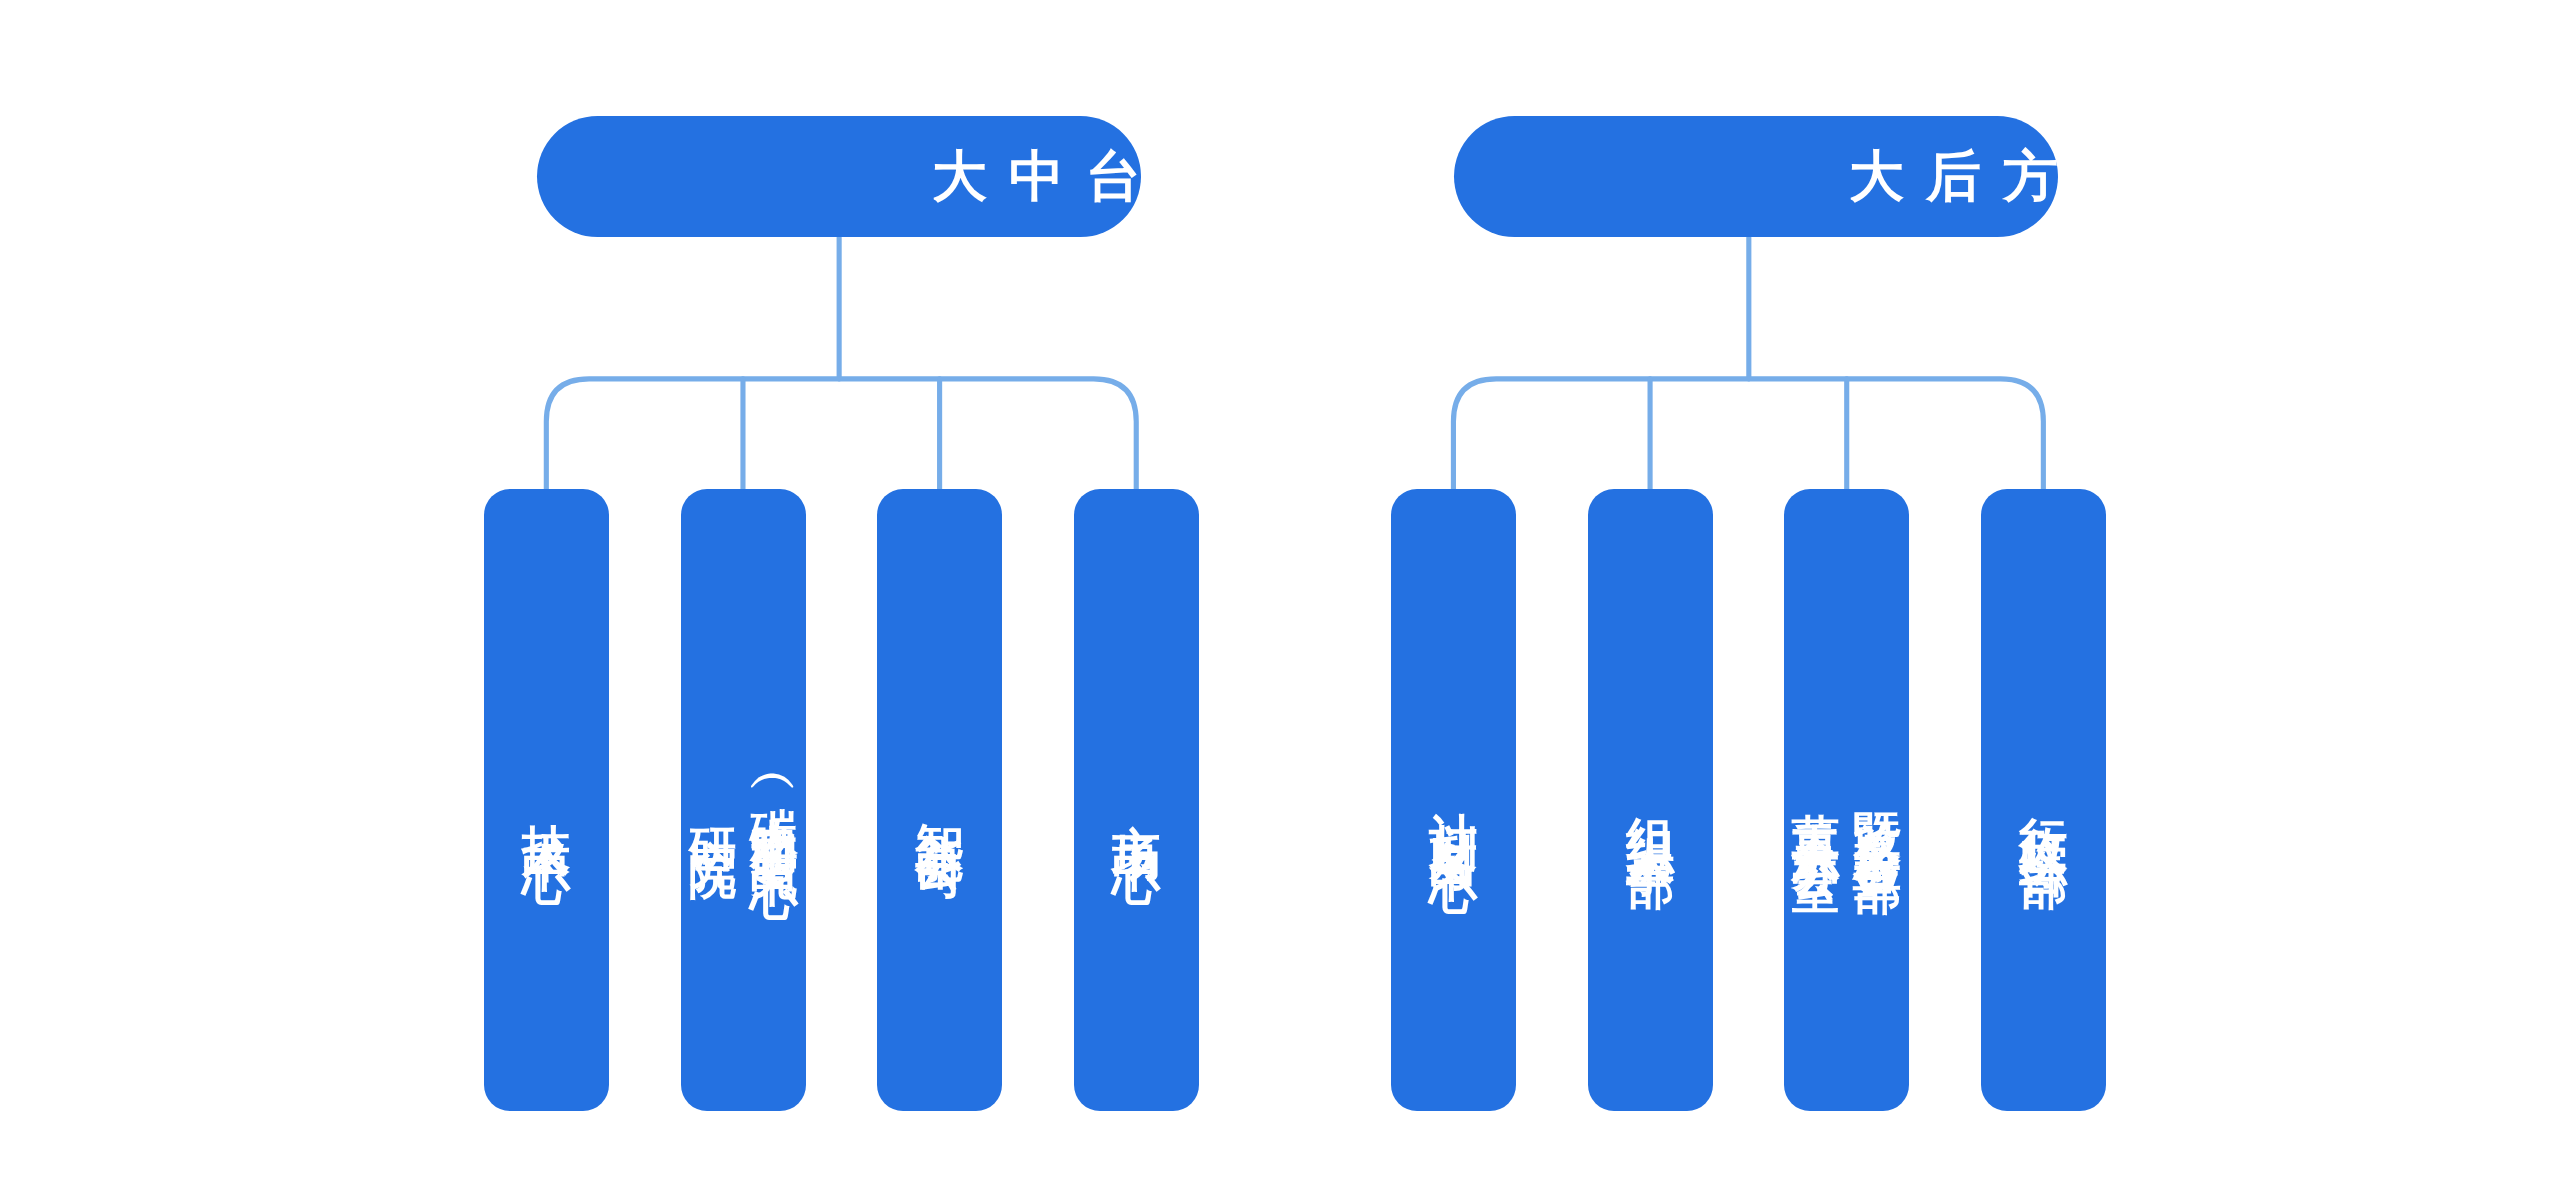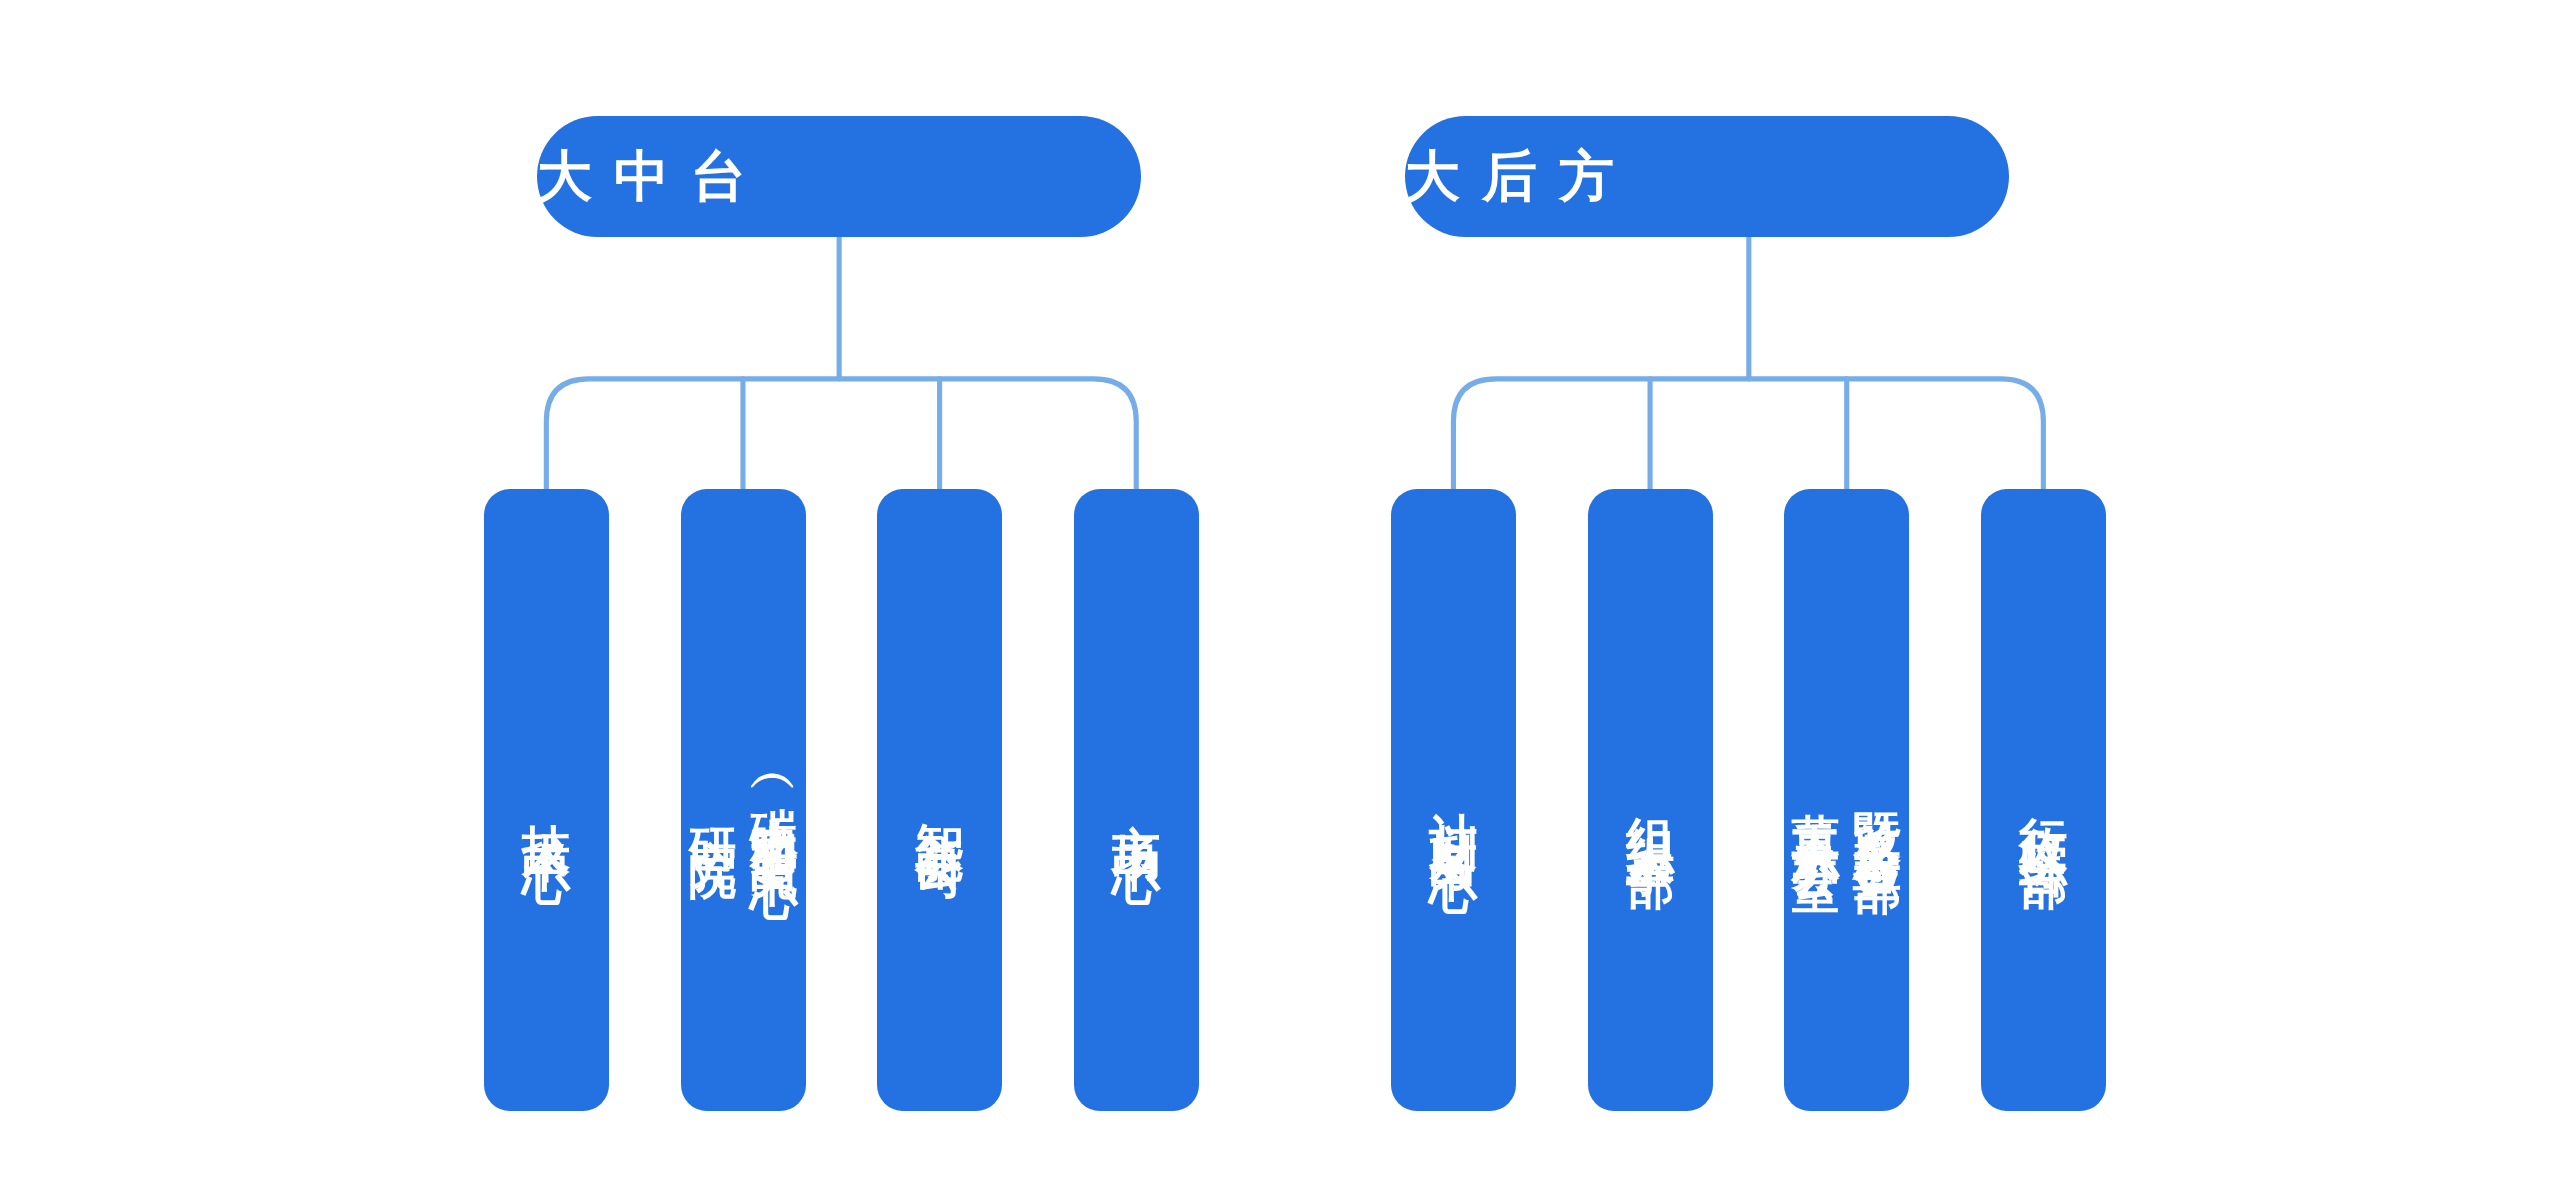--- a/index.html
+++ b/index.html
@@ -35,21 +35,21 @@
   }
   .root-node {
     position: absolute;
     top: 116px;
     width: 604px;
     height: 121px;
     background: var(--node-fill);
     border-radius: 61px;
     display: flex;
     align-items: center;
-    justify-content: flex-start;
+    justify-content: flex-end;
   }
   .root-node .hlabel {
     color: var(--node-text);
     font-size: 55px;
     font-weight: 700;
     letter-spacing: 22px;
     margin-right: -22px; 
     white-space: nowrap;
   }
   .child-node {
@@ -107,21 +107,21 @@
     </div>
     <div class="child-node" style="left:877px">
       <span class="vlabel">智能公司</span>
     </div>
     <div class="child-node" style="left:1074px">
       <span class="vlabel">市场中心</span>
     </div>
   </div>
 
   <div>
-    <div class="root-node" style="left:1405px">
+    <div class="root-node" style="left:1454px">
       <span class="hlabel">大后方</span>
     </div>
     <div class="child-node" style="left:1391px">
       <span class="vlabel">计划财务中心</span>
     </div>
     <div class="child-node" style="left:1588px">
       <span class="vlabel">组织人事部</span>
     </div>
     <div class="child-node" style="left:1784px">
       <span class="vlabel">董事会办公室

